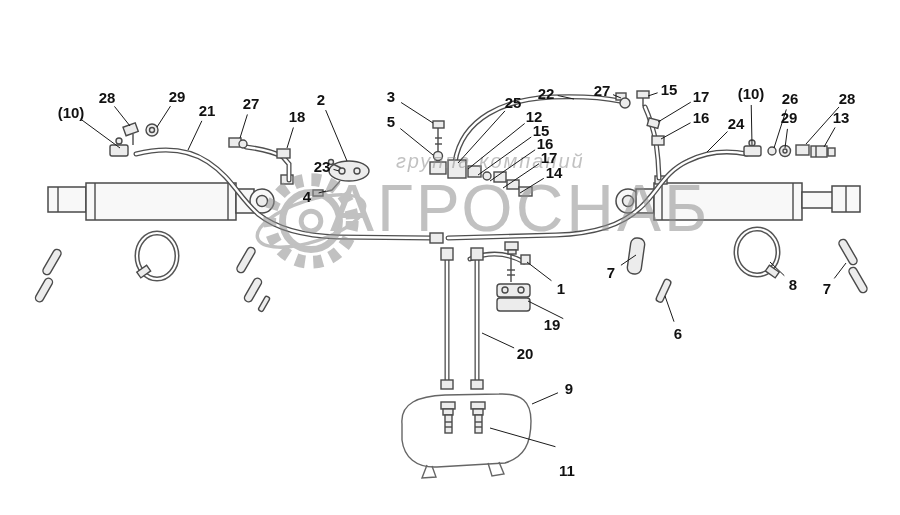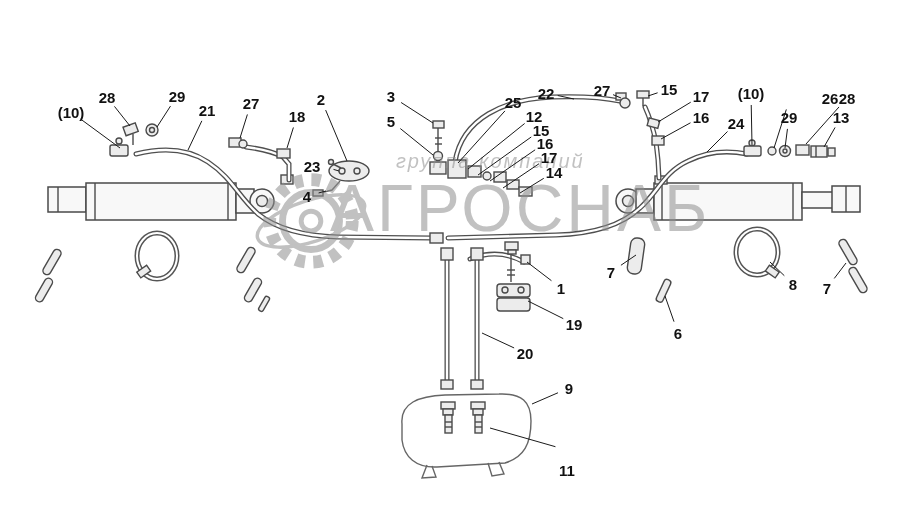--- a/index.html
+++ b/index.html
@@ -264,28 +264,28 @@
       <div class="callout" style="left: 545px; top: 143px;">16</div>
       <div class="callout" style="left: 549px; top: 157px;">17</div>
       <div class="callout" style="left: 554px; top: 172px;">14</div>
       <div class="callout" style="left: 546px; top: 93px;">22</div>
       <div class="callout" style="left: 602px; top: 90px;">27</div>
       <div class="callout" style="left: 669px; top: 89px;">15</div>
       <div class="callout" style="left: 701px; top: 96px;">17</div>
       <div class="callout" style="left: 701px; top: 117px;">16</div>
       <div class="callout" style="left: 736px; top: 123px;">24</div>
       <div class="callout" style="left: 751px; top: 93px;">(10)</div>
-      <div class="callout" style="left: 790px; top: 98px; margin-left: 40px;">26</div>
+      <div class="callout" style="left: 790px; top: 98px;">26</div>
       <div class="callout" style="left: 789px; top: 117px;">29</div>
       <div class="callout" style="left: 847px; top: 98px;">28</div>
       <div class="callout" style="left: 841px; top: 117px; text-align: right;">13</div>
-      <div class="callout" style="left: 312px; top: 166px;">23</div>
+      <div class="callout" style="left: 322px; top: 166px;">23</div>
       <div class="callout" style="left: 307px; top: 196px;">4</div>
       <div class="callout" style="left: 561px; top: 288px;">1</div>
-      <div class="callout" style="left: 574px; top: 324px;">19</div>
+      <div class="callout" style="left: 552px; top: 324px;">19</div>
       <div class="callout" style="left: 525px; top: 353px;">20</div>
       <div class="callout" style="left: 611px; top: 272px;">7</div>
       <div class="callout" style="left: 678px; top: 333px;">6</div>
       <div class="callout" style="left: 793px; top: 284px;">8</div>
       <div class="callout" style="left: 827px; top: 288px;">7</div>
       <div class="callout" style="left: 569px; top: 388px;">9</div>
       <div class="callout" style="left: 567px; top: 470px;">11</div>
     </div>
 
 </div>

